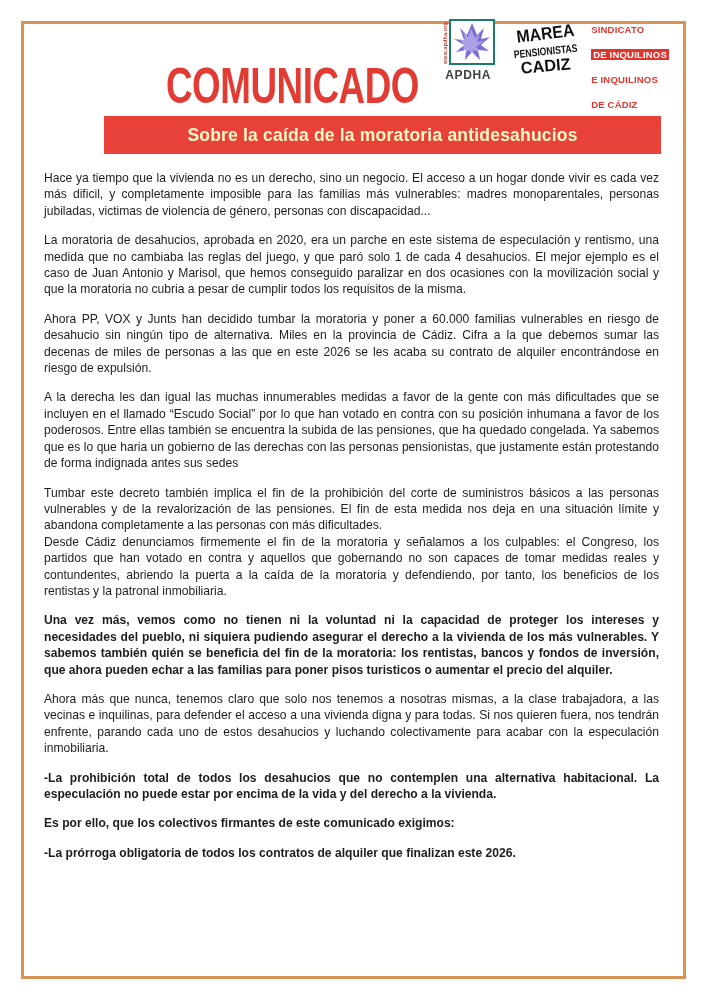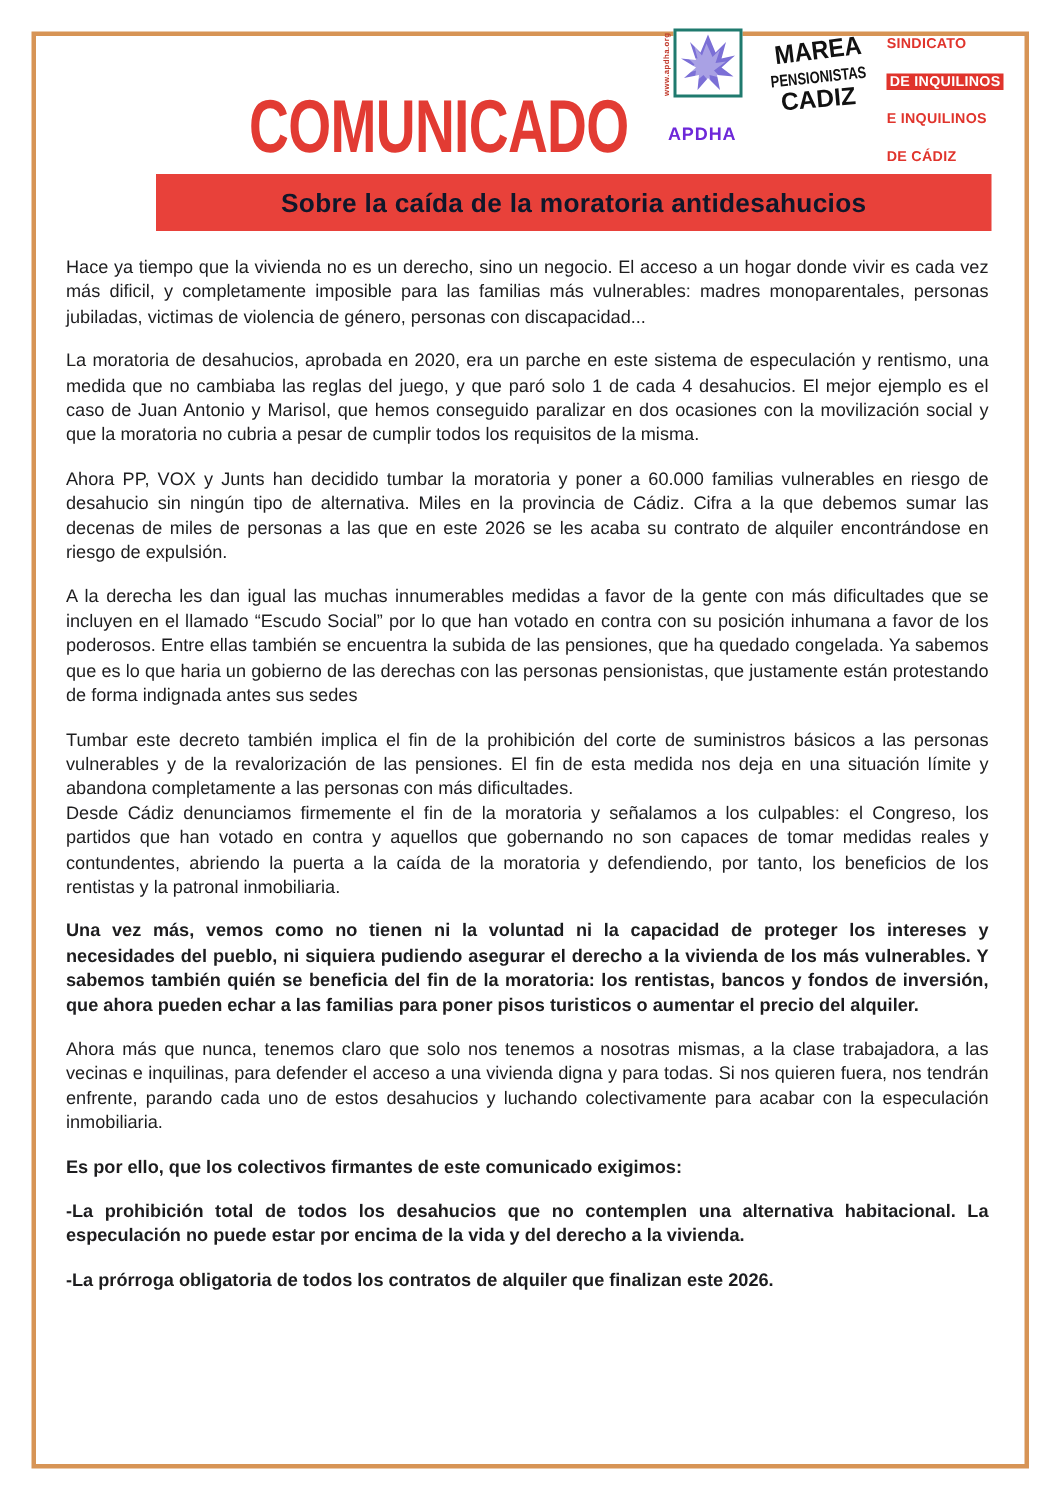--- a/index.html
+++ b/index.html
@@ -98,23 +98,23 @@
     height: 46px;
     border: 2px solid #1f7a6e;
     background: #ffffff;
     box-sizing: border-box;
     position: relative;
     overflow: hidden;
   }
   .apdha-name {
     font-size: 12px;
     font-weight: bold;
-    color: #6d28d9;
+    color: #404040;
     letter-spacing: 0.6px;
-    margin-top: 15px;
+    margin-top: 1px;
   }
 
   
   .marea {
     width: 72px;
     height: 55px;
     display: flex;
     flex-direction: column;
     align-items: center;
     justify-content: center;
@@ -145,21 +145,21 @@
   
   .banner {
     background: #e8413a;
     margin: 6px 10px 0 68px;
     height: 38px;
     display: flex;
     align-items: center;
     justify-content: center;
   }
   .banner-text {
-    color: #0f172a;
+    color: #fef9c3;
     font-size: 17.5px;
     font-weight: bold;
     letter-spacing: 0.2px;
   }
 
   
   .body {
     margin: 16px 12px 0 8px;
     color: #1d1d1f;
     font-size: 12.1px;
@@ -229,19 +229,19 @@
 
     <div class="body">
       <p>Hace ya tiempo que la vivienda no es un derecho, sino un negocio. El acceso a un hogar donde vivir es cada vez más dificil, y completamente imposible para las familias más vulnerables: madres monoparentales, personas jubiladas, victimas de violencia de género, personas con discapacidad...</p>
       <p>La moratoria de desahucios, aprobada en 2020, era un parche en este sistema de especulación y rentismo, una medida que no cambiaba las reglas del juego, y que paró solo 1 de cada 4 desahucios. El mejor ejemplo es el caso de Juan Antonio y Marisol, que hemos conseguido paralizar en dos ocasiones con la movilización social y que la moratoria no cubria a pesar de cumplir todos los requisitos de la misma.</p>
       <p>Ahora PP, VOX y Junts han decidido tumbar la moratoria y poner a 60.000 familias vulnerables en riesgo de desahucio sin ningún tipo de alternativa. Miles en la provincia de Cádiz. Cifra a la que debemos sumar las decenas de miles de personas a las que en este 2026 se les acaba su contrato de alquiler encontrándose en riesgo de expulsión.</p>
       <p>A la derecha les dan igual las muchas innumerables medidas a favor de la gente con más dificultades que se incluyen en el llamado “Escudo Social” por lo que han votado en contra con su posición inhumana a favor de los poderosos. Entre ellas también se encuentra la subida de las pensiones, que ha quedado congelada. Ya sabemos que es lo que haria un gobierno de las derechas con las personas pensionistas, que justamente están protestando de forma indignada antes sus sedes</p>
       <p class="tight">Tumbar este decreto también implica el fin de la prohibición del corte de suministros básicos a las personas vulnerables y de la revalorización de las pensiones. El fin de esta medida nos deja en una situación límite y abandona completamente a las personas con más dificultades.</p>
       <p>Desde Cádiz denunciamos firmemente el fin de la moratoria y señalamos a los culpables: el Congreso, los partidos que han votado en contra y aquellos que gobernando no son capaces de tomar medidas reales y contundentes, abriendo la puerta a la caída de la moratoria y defendiendo, por tanto, los beneficios de los rentistas y la patronal inmobiliaria.</p>
       <p class="b">Una vez más, vemos como no tienen ni la voluntad ni la capacidad de proteger los intereses y necesidades del pueblo, ni siquiera pudiendo asegurar el derecho a la vivienda de los más vulnerables. Y sabemos también quién se beneficia del fin de la moratoria: los rentistas, bancos y fondos de inversión, que ahora pueden echar a las familias para poner pisos turisticos o aumentar el precio del alquiler.</p>
       <p>Ahora más que nunca, tenemos claro que solo nos tenemos a nosotras mismas, a la clase trabajadora, a las vecinas e inquilinas, para defender el acceso a una vivienda digna y para todas. Si nos quieren fuera, nos tendrán enfrente, parando cada uno de estos desahucios y luchando colectivamente para acabar con la especulación inmobiliaria.</p>
+      <p class="b">-La prohibición total de todos los desahucios que no contemplen una alternativa habitacional. La especulación no puede estar por encima de la vida y del derecho a la vivienda.</p>
       <p class="b">Es por ello, que los colectivos firmantes de este comunicado exigimos:</p>
-      <p class="b">-La prohibición total de todos los desahucios que no contemplen una alternativa habitacional. La especulación no puede estar por encima de la vida y del derecho a la vivienda.</p>
       <p class="b">-La prórroga obligatoria de todos los contratos de alquiler que finalizan este 2026.</p>
     </div>
 
   </div>
 </div>
 
 </body></html>

